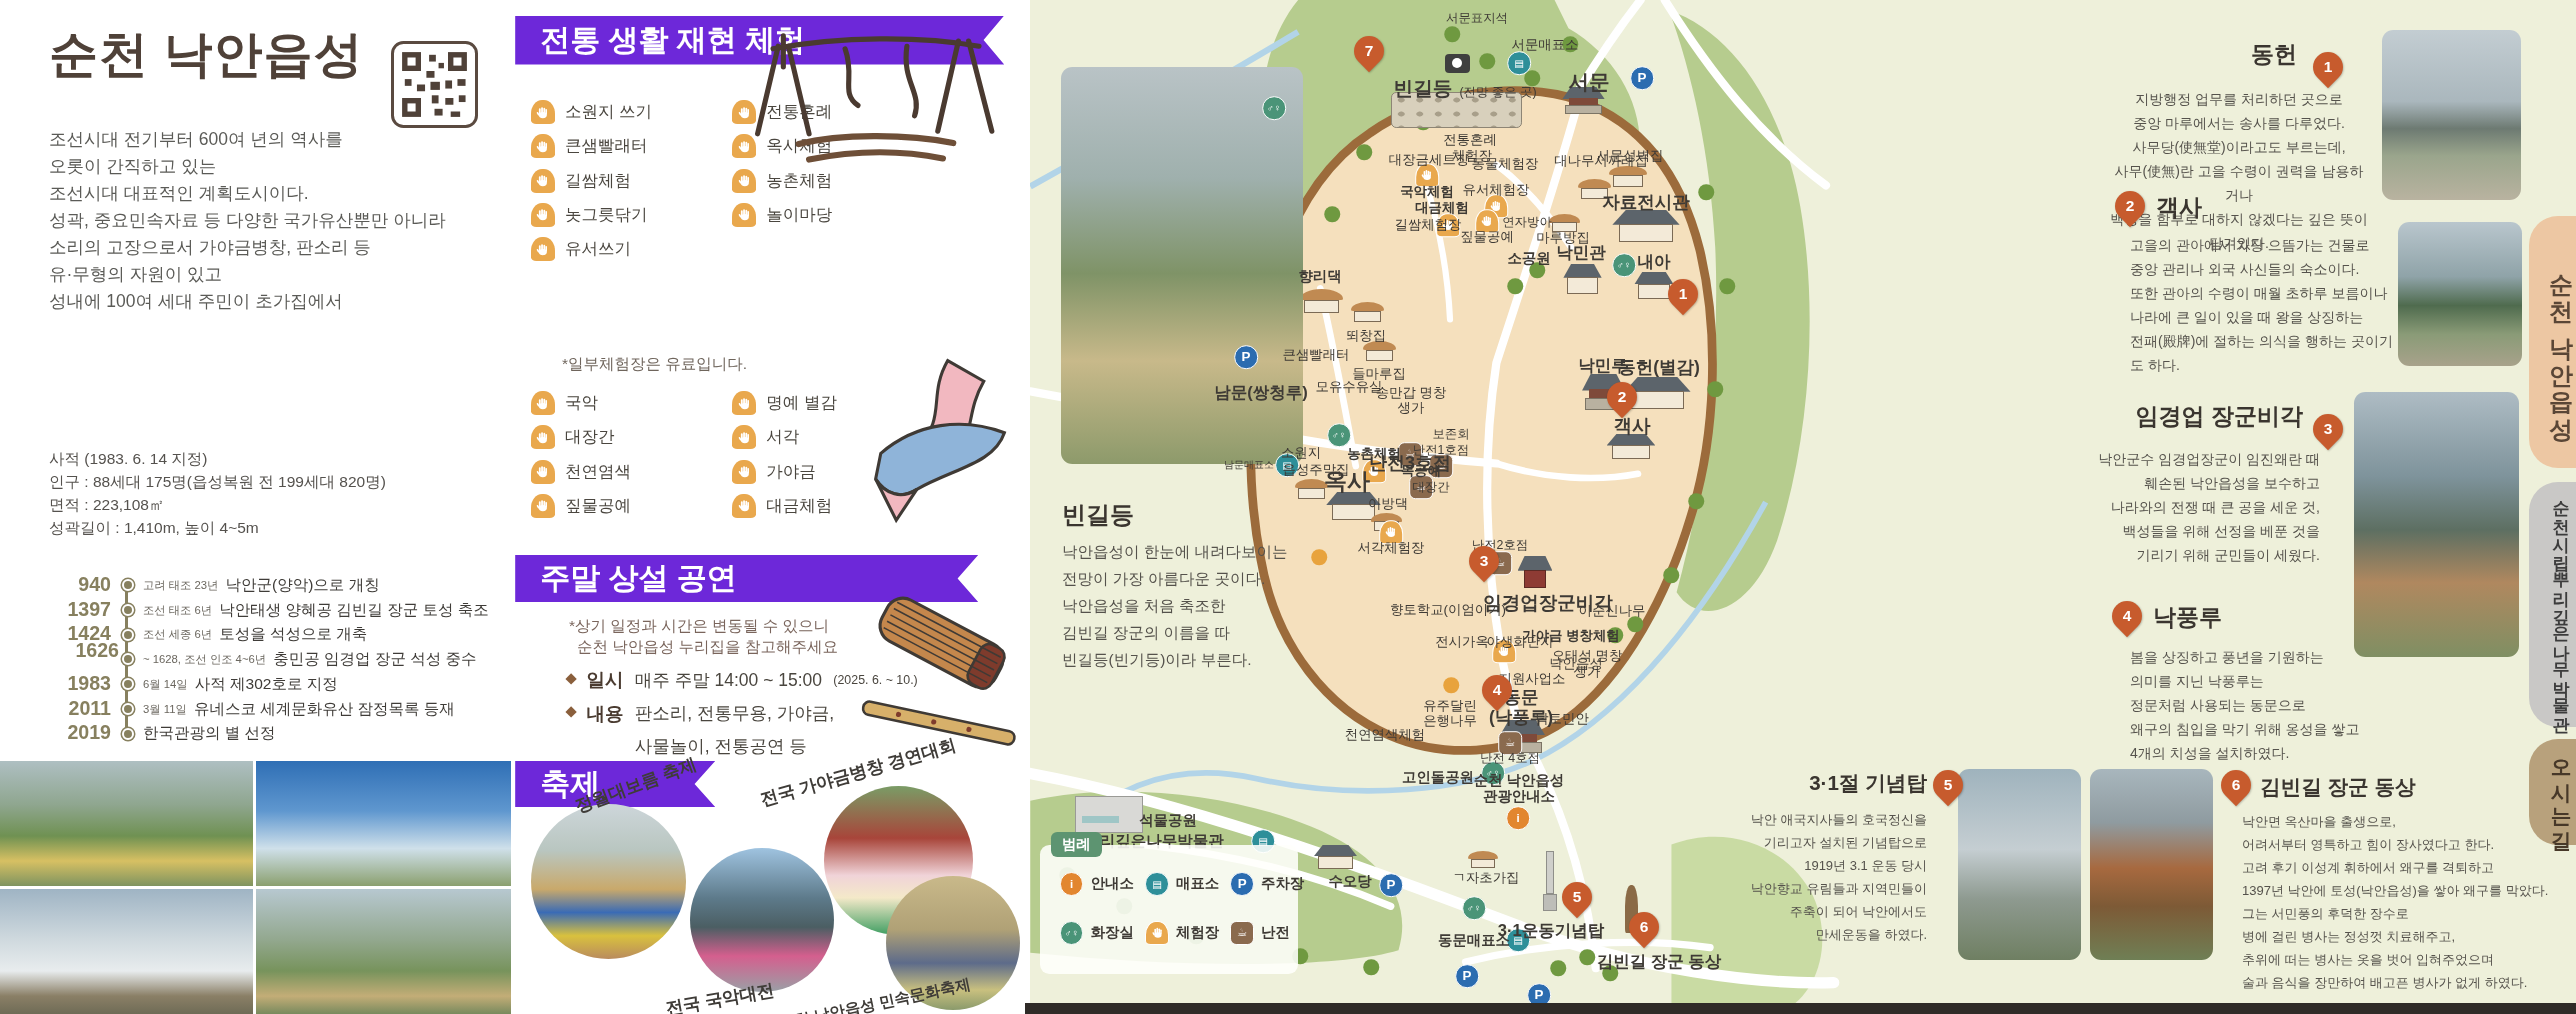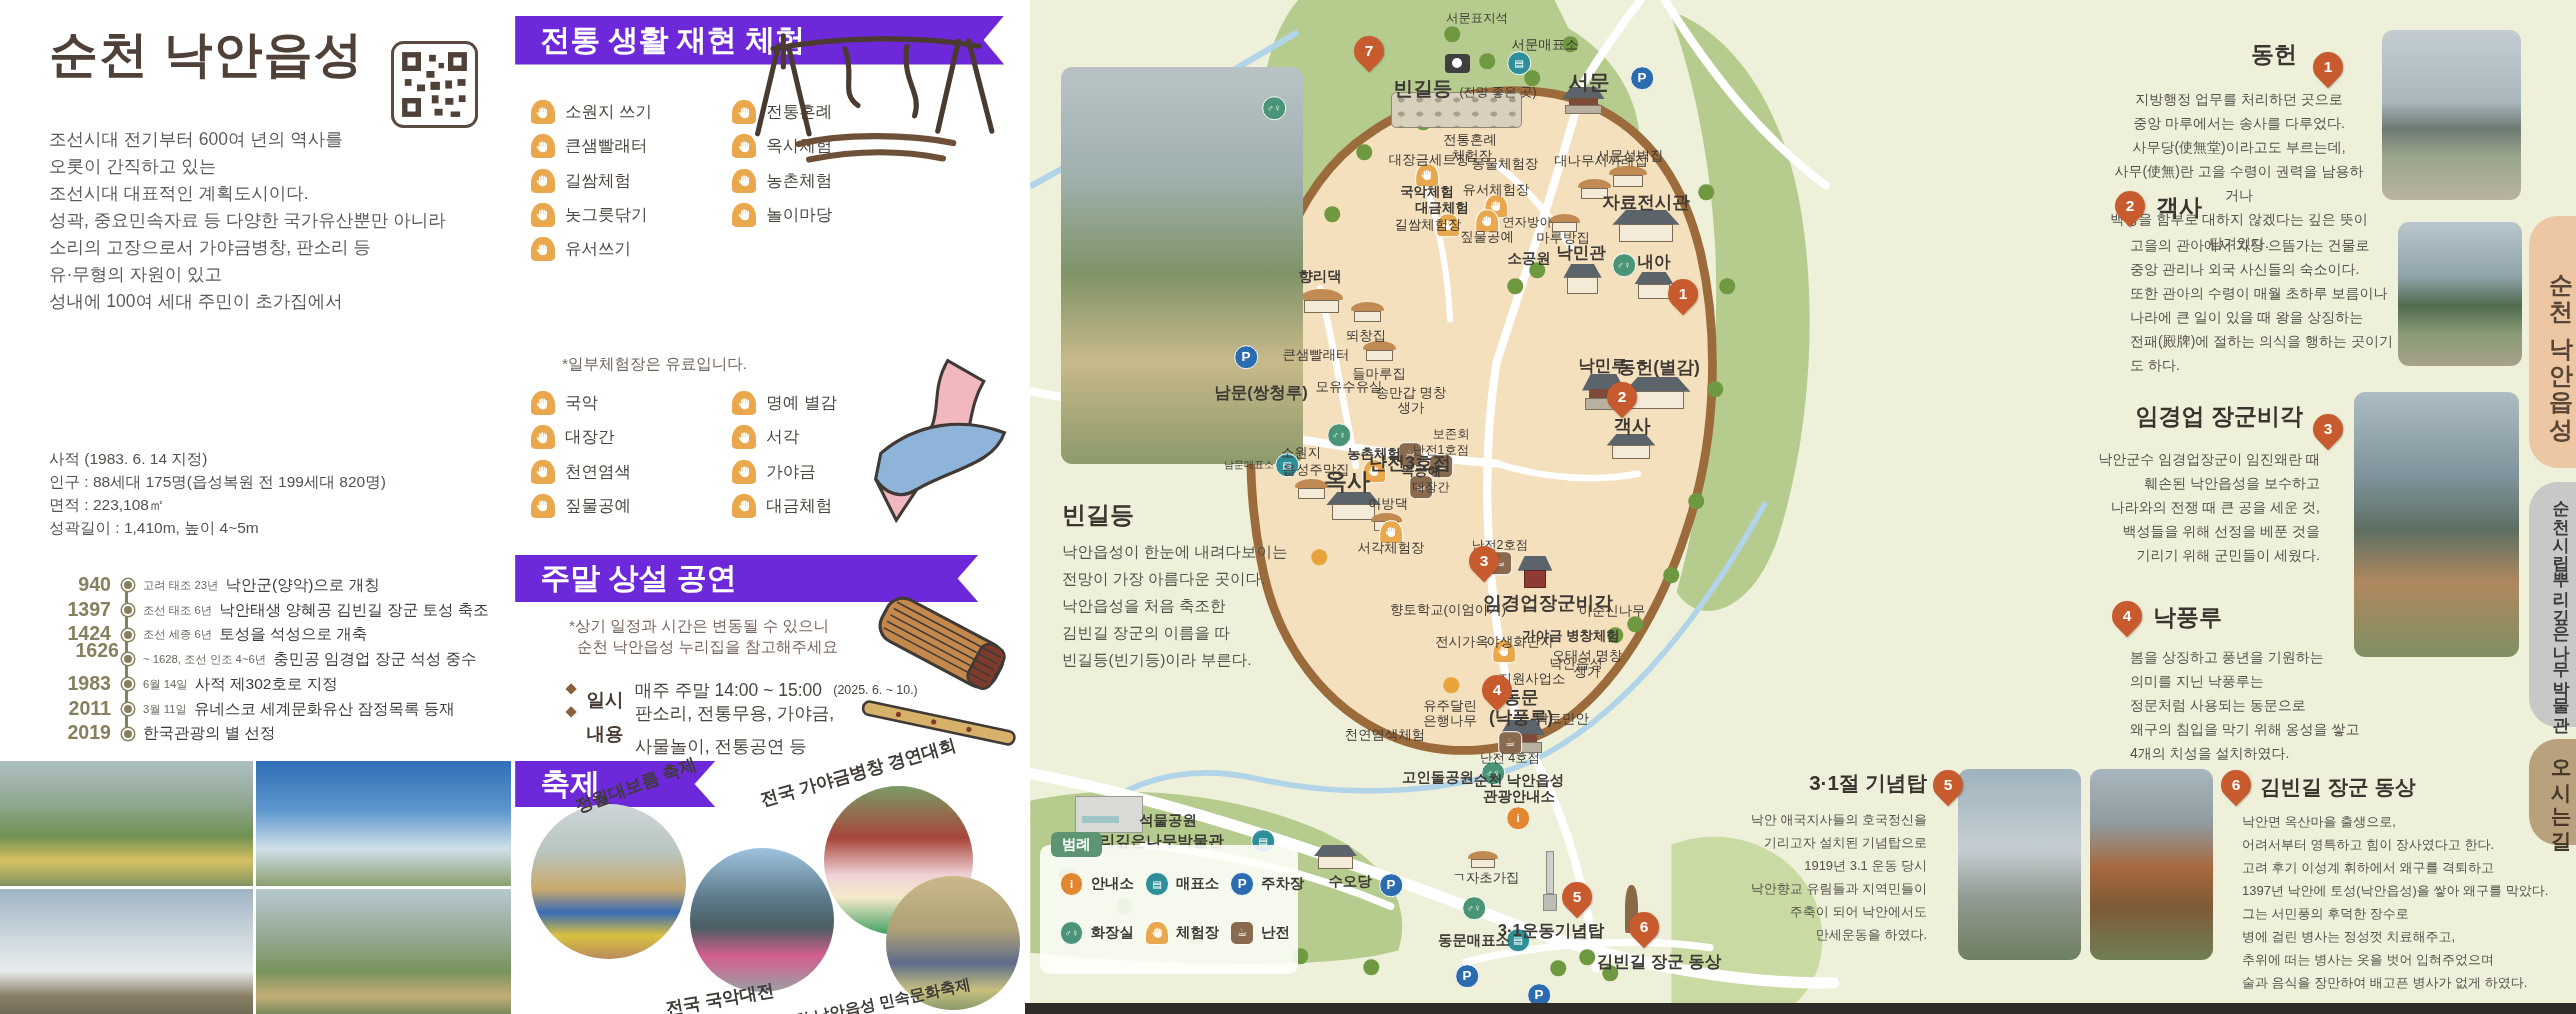--- a/index.html
+++ b/index.html
@@ -20,21 +20,21 @@
   .ph{position:absolute;border-radius:0;overflow:hidden;}
   .phr{border-radius:11.3px;}
   
   .ribbon{position:absolute;background:#6d28d9;color:#fff;font-weight:bold;display:flex;align-items:center;padding-left:25px;clip-path:polygon(0 0,100% 0,calc(100% - 20.6px) 50%,100% 100%,0 100%);}
   .xcol{position:absolute;}
   .xitem{display:flex;align-items:center;gap:10.3px;margin-bottom:10.3px;height:24px;}
   .hbadge{width:24px;height:24px;background:#e9a84d;border-radius:46% 46% 22% 22% / 58% 58% 16% 16%;display:flex;align-items:center;justify-content:center;flex:0 0 auto;}
   .hbadge svg{width:15.5px;height:15.5px;}
   .xlabel{font-size:16.5px;color:#4a463f;}
   .note{font-size:15.5px;color:#6f655c;}
-  .perf-label{font-size:18.5px;font-weight:bold;color:#4a3b30;margin-top:20px;}
+  .perf-label{font-size:18.5px;font-weight:bold;color:#4a3b30;}
   .perf-text{font-size:17.5px;color:#4a463f;}
   .diamond{width:8.2px;height:8.2px;background:#8a5f3c;transform:rotate(45deg);display:inline-block;}
   .fest-circle{position:absolute;border-radius:50%;border:0;overflow:hidden;}
   .fest-label{position:absolute;font-size:17.5px;font-weight:bold;color:#3f3c38;white-space:nowrap;}
   
   #center{position:absolute;left:1030px;top:0;width:1561px;height:1014px;background:#eef0da;}
   .map-label{position:absolute;transform:translate(-50%,-50%);white-space:nowrap;color:#3e3a35;z-index:30;}
   .pin{position:absolute;width:30px;height:30px;background:#c75b2d;border-radius:50% 50% 50% 0;transform:translate(-50%,-100%) rotate(-45deg);transform-origin:center;z-index:40;box-shadow:0 1px 2.1px rgba(0,0,0,.25);}
   .pin span{position:absolute;inset:0;display:flex;align-items:center;justify-content:center;transform:rotate(45deg);color:#fff;font-size:15.5px;font-weight:bold;}
   .micon{position:absolute;transform:translate(-50%,-50%);width:21.6px;height:21.6px;border-radius:50%;display:flex;align-items:center;justify-content:center;color:#fff;font-weight:bold;font-size:11.3px;z-index:25;border:1.5px solid #fff;}

